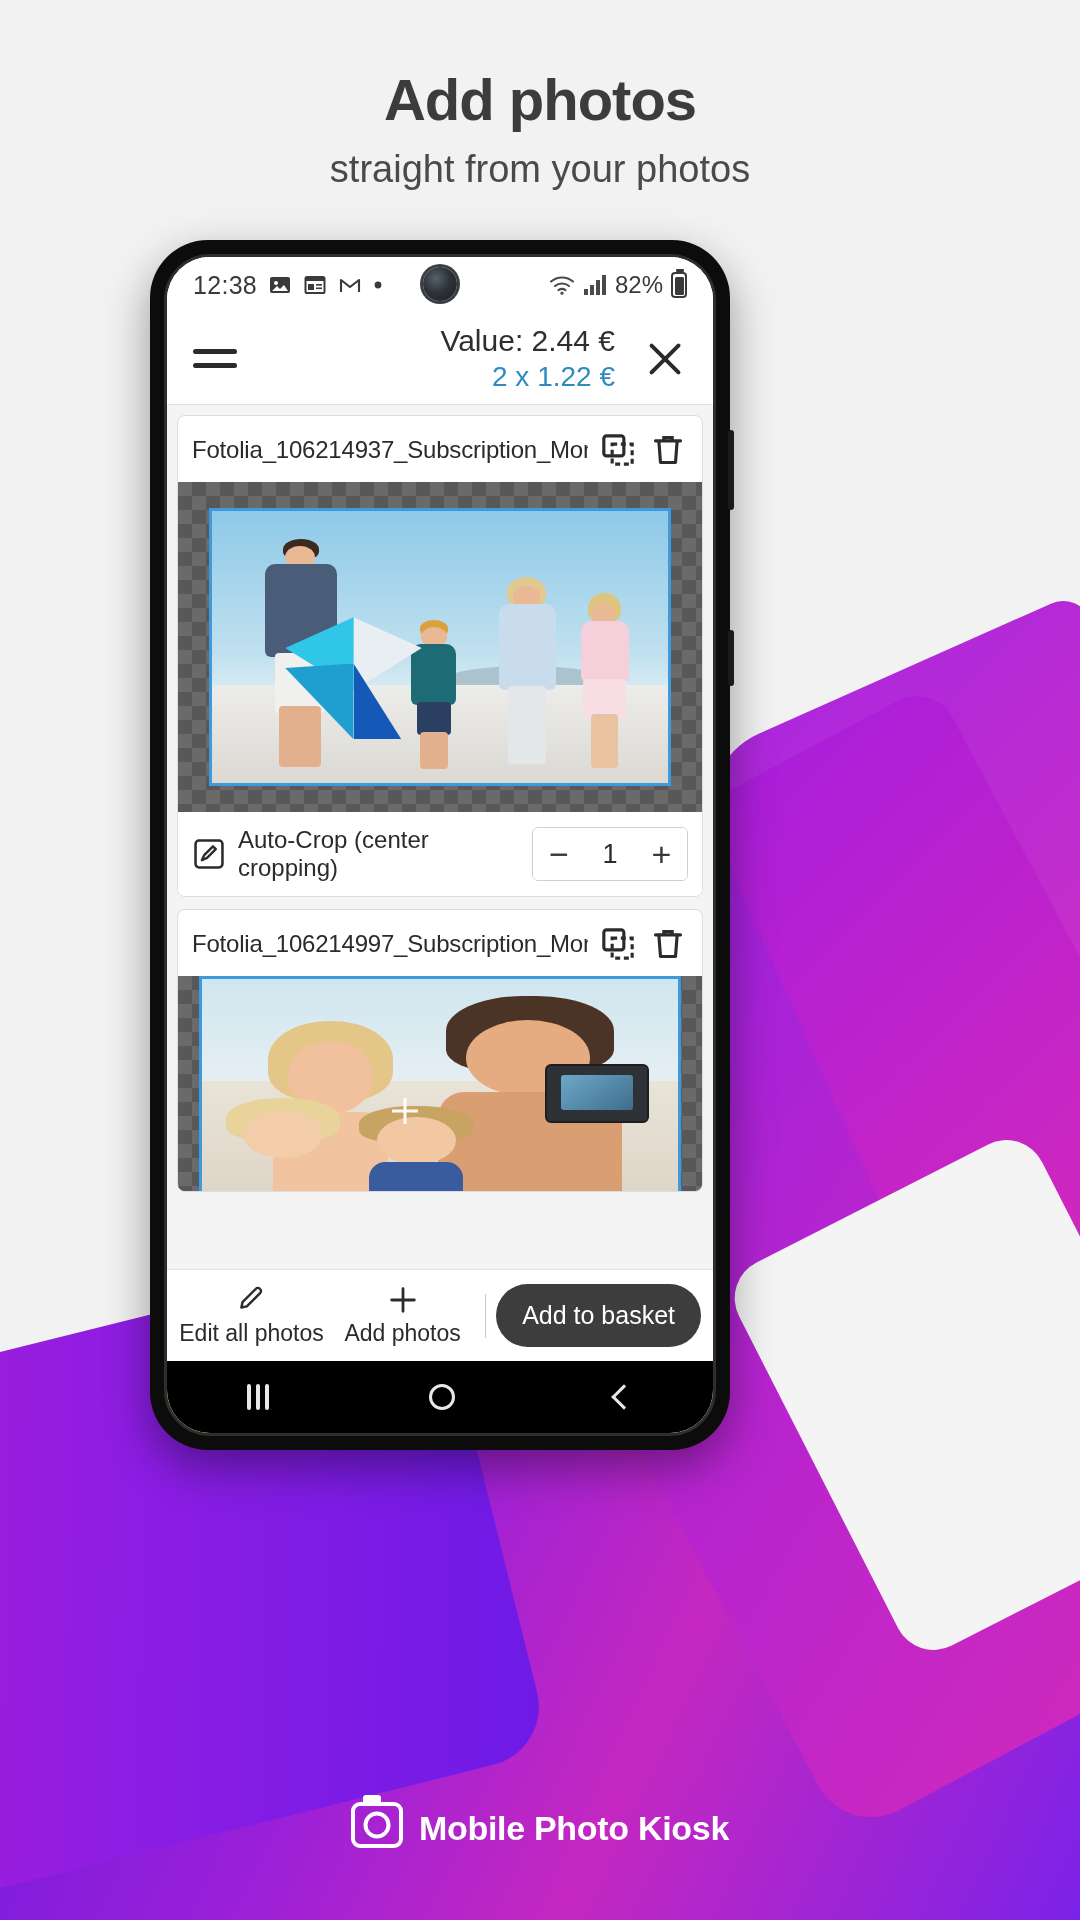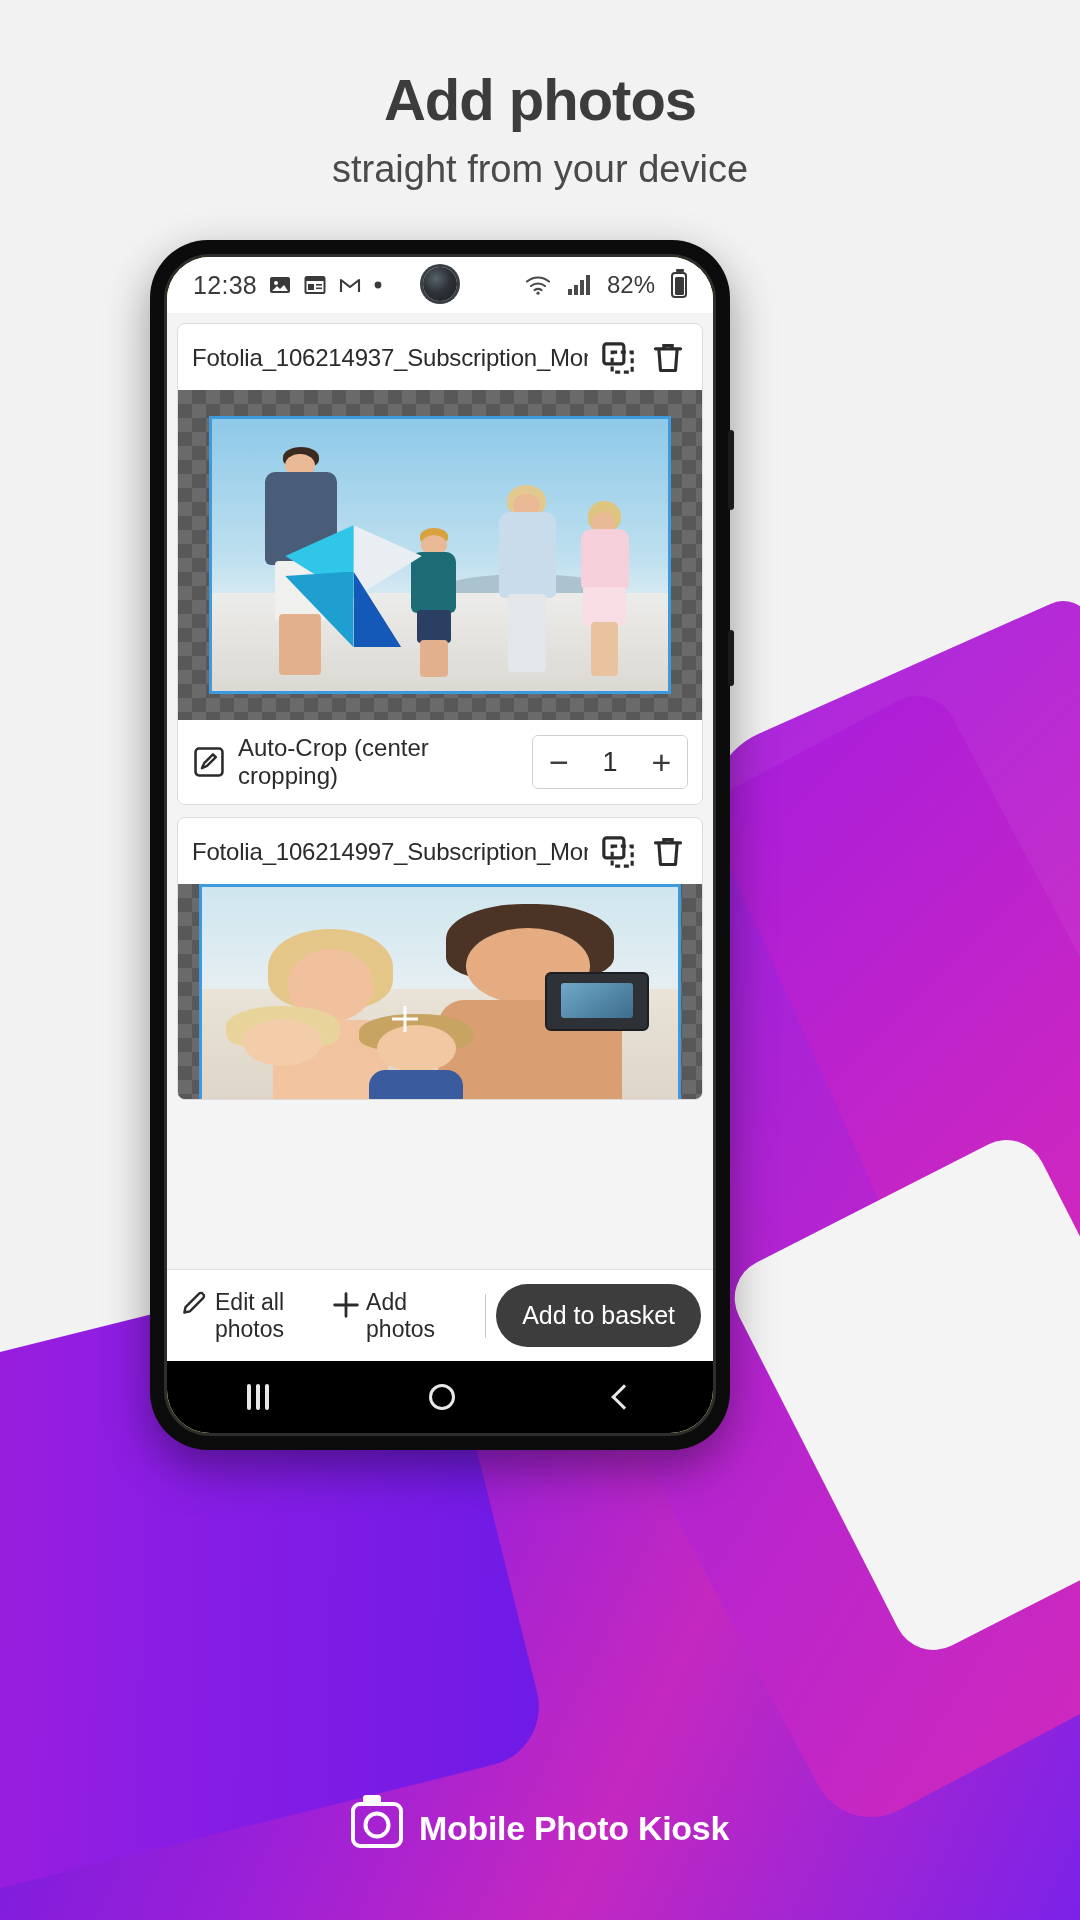--- a/index.html
+++ b/index.html
@@ -97,21 +97,21 @@
 
   
   .statusbar {
     height: 56px; flex: 0 0 56px;
     display: flex; align-items: center;
     padding: 0 26px; position: relative; background: #fff;
   }
   .sb-left { display: flex; align-items: center; gap: 11px; }
   .sb-time { font-size: 25px; color: #3a3a3a; letter-spacing: .3px; }
   .sb-right {
-    margin-left: auto; display: flex; align-items: center; gap: 16px;
+    margin-left: auto; display: flex; align-items: center; gap: 8px;
   }
   .sb-batt-text { font-size: 24px; color: #3a3a3a; }
   .camera-hole {
     position: absolute; left: 50%; top: 10px; transform: translateX(-50%);
     width: 34px; height: 34px; border-radius: 50%;
     background: radial-gradient(circle at 38% 34%, #56626b 0%, #2f3338 45%, #1b1d20 100%);
     box-shadow: 0 0 0 3px #3a3f44;
   }
   .batt {
     width: 16px; height: 26px; border: 2.5px solid #3a3a3a; border-radius: 4px;
@@ -292,21 +292,21 @@
   .stepper .qty {
     width: 54px; text-align:center; font-size: 27px; color:#2b2b2b;
   }
 
   
   .bottombar {
     flex: 0 0 92px; background:#fff; border-top:1px solid #e2e2e2;
     display:flex; align-items:center; padding: 0 12px; gap: 6px;
   }
   .bb-item {
-    flex:1 1 0; display:flex; flex-direction:row; align-items:flex-start; gap: 4px; cursor:pointer;
+    flex:1 1 0; display:flex; flex-direction:column; align-items:center; gap: 4px; cursor:pointer;
   }
   .bb-label { font-size: 23px; color:#2b2b2b; }
   .bb-divider { width:1px; height:44px; background:#c9c9c9; margin: 0 4px; }
   .basket-btn {
     background:#3d3d3d; color:#fff; border:none; border-radius:34px;
     padding: 17px 26px; font-size: 25px; cursor:pointer; white-space:nowrap;
     font-family:"Liberation Sans", sans-serif;
   }
 
   
@@ -350,21 +350,21 @@
   <div class="bg-top-fade"></div>
   <div class="bg-bottom"></div>
   <div class="ribbon-a"></div>
   <div class="ribbon-b"></div>
   <div class="ribbon-white"></div>
   <div class="ribbon-left"></div>
 </div>
 
 <div class="headline-block">
   <div class="headline">Add photos</div>
-  <div class="subhead">straight from your device</div>
+  <div class="subhead">straight from your photos</div>
 </div>
 
 <div class="phone">
   <div class="btn-side btn-1"></div>
   <div class="btn-side btn-2"></div>
 
   <div class="phone-inner-edge">
     <div class="screen">
 
       <div class="statusbar">
@@ -413,20 +413,31 @@
                 <rect x="7" y="11" width="4" height="10" fill="#4a4a4a"></rect>
                 <rect x="13" y="6" width="4" height="15" fill="#4a4a4a"></rect>
                 <rect x="19" y="1" width="4" height="20" fill="#4a4a4a"></rect>
               </svg>
           </span>
           <span class="sb-batt-text">82%</span>
           <span class="batt"></span>
         </div>
       </div>
 
+      <div class="app-header">
+        <div class="hamburger">
+          <span></span>
+          <span></span>
+        </div>
+        <div class="value-block">
+          <div class="value-main">Value: 2.44 €</div>
+          <div class="value-sub">2 x 1.22 €</div>
+        </div>
+        <div class="close-x"></div>
+      </div>
 
       <div class="content">
 
         <div class="card">
           <div class="card-head">
             <div class="filename">Fotolia_106214937_Subscription_Monthly_M.</div>
             <div class="ico-btn">
               <svg width="40" height="40" viewBox="0 0 24 24">
                 <rect x="3.5" y="3.5" width="12" height="12" rx="1.6" fill="none" stroke="#2b2b2b" stroke-width="1.9"></rect>
                 <path d="M8.5 8.5h12v12h-12z" fill="none" stroke="#2b2b2b" stroke-width="1.9" stroke-dasharray="3 2.2"></path>

